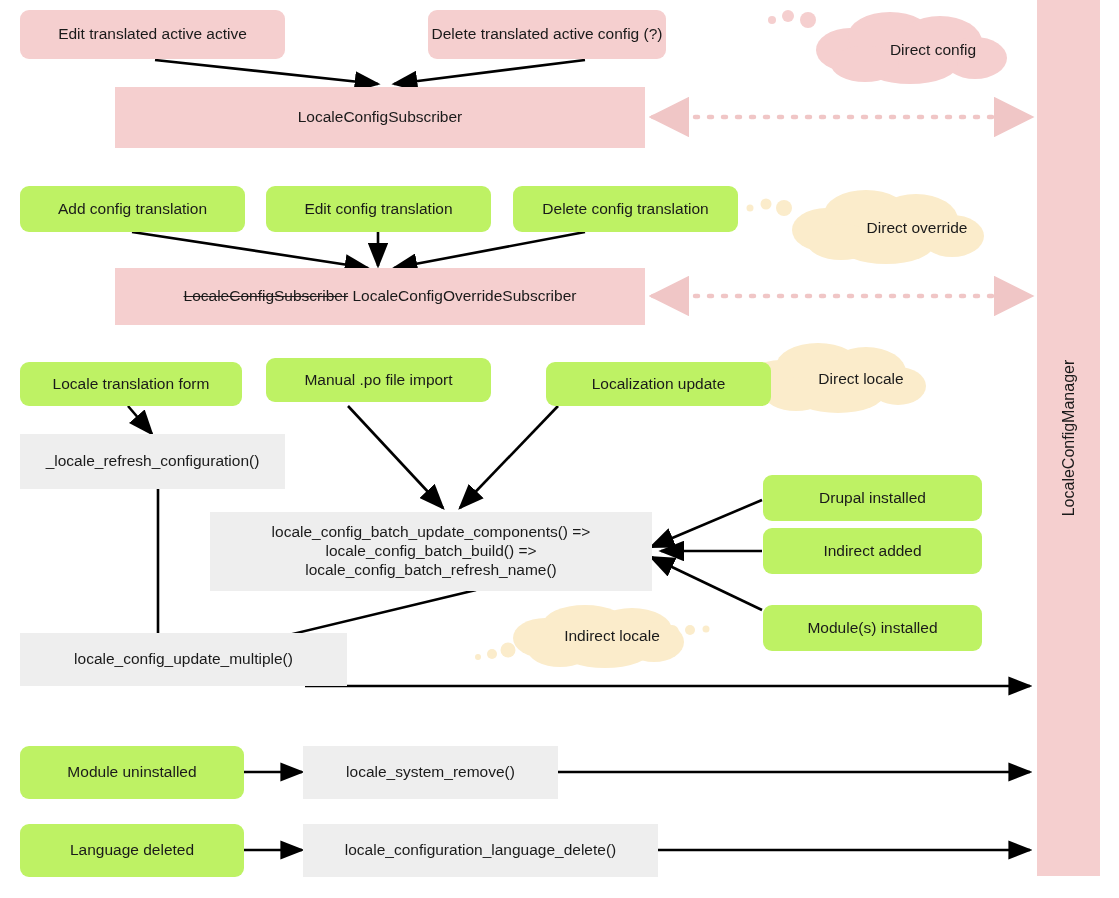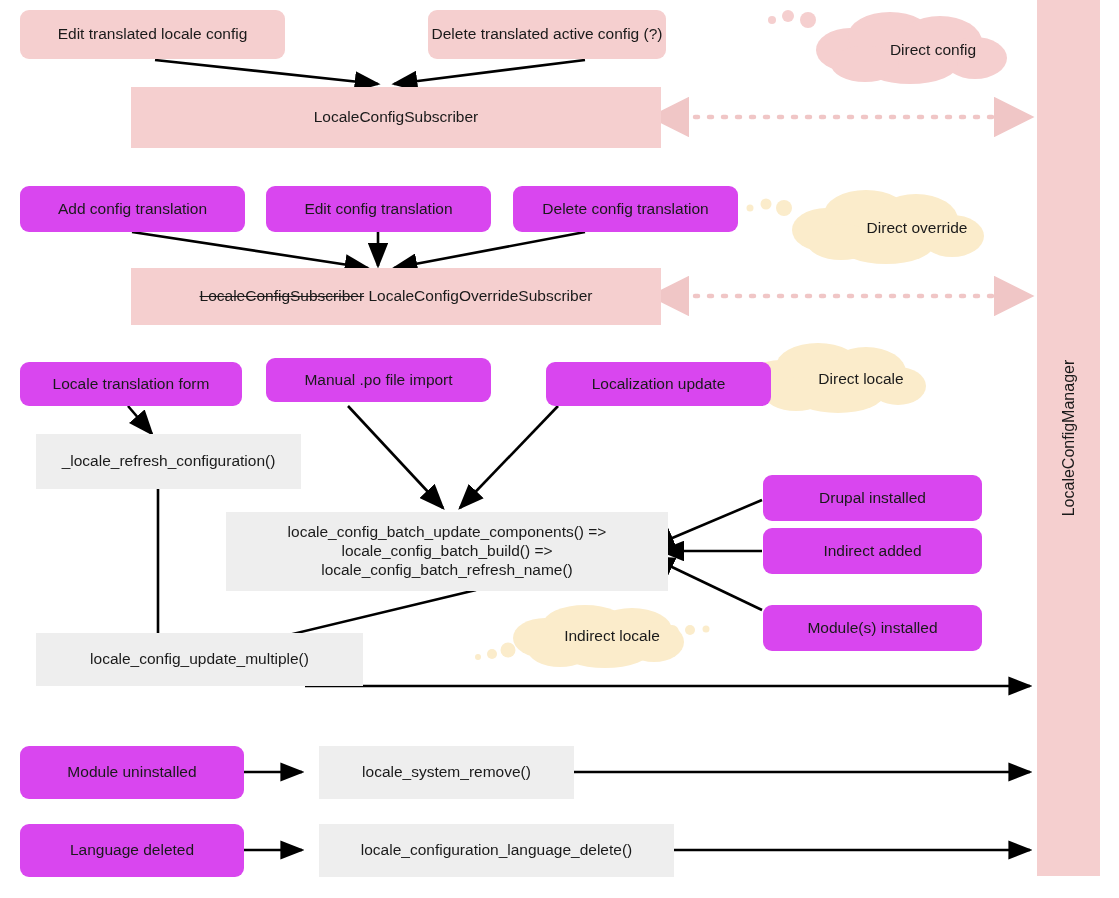--- a/index.html
+++ b/index.html
@@ -2,24 +2,24 @@
 <html><head>
 <meta charset="utf-8">
 <style>
   html,body{margin:0;padding:0;background:#ffffff;}
   body{width:1119px;height:898px;font-family:"Liberation Sans",sans-serif;overflow:hidden;}
   #stage{position:relative;width:1119px;height:898px;background:#fff;}
   svg#wires{position:absolute;left:0;top:0;width:1119px;height:898px;pointer-events:none;}
   .node{position:absolute;box-sizing:border-box;display:flex;align-items:center;justify-content:center;
         text-align:center;color:#1a1a1a;line-height:1.22;}
   .pink{background:#f5cfcf;}
-  .green{background:#d946ef;}
+  .green{background:#bef264;}
   .gray{background:#eeeeee;}
   .round{border-radius:9px;}
-  .sq{border-radius:0;margin-left:16px;}
+  .sq{border-radius:0;}
   .f16{font-size:15.5px;}
   .strike{text-decoration:line-through;}
   .manager{position:absolute;left:1037px;top:0px;width:63px;height:876px;background:#f5cfcf;}
   .manager span{position:absolute;left:50%;top:50%;transform:translate(-50%,-50%) rotate(-90deg);
     white-space:nowrap;font-size:16px;color:#1a1a1a;}
   .cloudwrap{position:absolute;}
   .cloudwrap .lbl{position:absolute;left:0;top:0;width:100%;height:100%;display:flex;
      align-items:center;justify-content:center;font-size:15.5px;color:#1a1a1a;}
 </style>
 </head>
@@ -137,21 +137,21 @@
         <ellipse cx="165" cy="50" rx="46" ry="18"></ellipse>
         <ellipse cx="120" cy="50" rx="32" ry="17"></ellipse>
         <circle cx="232" cy="32" r="7"></circle>
         <circle cx="250" cy="30" r="5"></circle>
         <circle cx="266" cy="29" r="3.5"></circle>
       </g>
     </svg>
     <div class="lbl" style="padding-left:22px;padding-bottom:6px;">Indirect locale</div>
   </div>
 
-  <div class="node pink round f16" style="left:20px;top:10px;width:265px;height:49px;">Edit translated locale config</div>
+  <div class="node pink round f16" style="left:20px;top:10px;width:265px;height:49px;">Edit translated active active</div>
 
   <div class="node pink round f16" style="left:428px;top:10px;width:238px;height:49px;">Delete translated active config (?)</div>
 
   <div class="node pink sq f16" style="left:115px;top:87px;width:530px;height:61px;">LocaleConfigSubscriber</div>
 
   <div class="node green round f16" style="left:20px;top:186px;width:225px;height:46px;">Add config translation</div>
 
   <div class="node green round f16" style="left:266px;top:186px;width:225px;height:46px;">Edit config translation</div>
 
   <div class="node green round f16" style="left:513px;top:186px;width:225px;height:46px;">Delete config translation</div>

